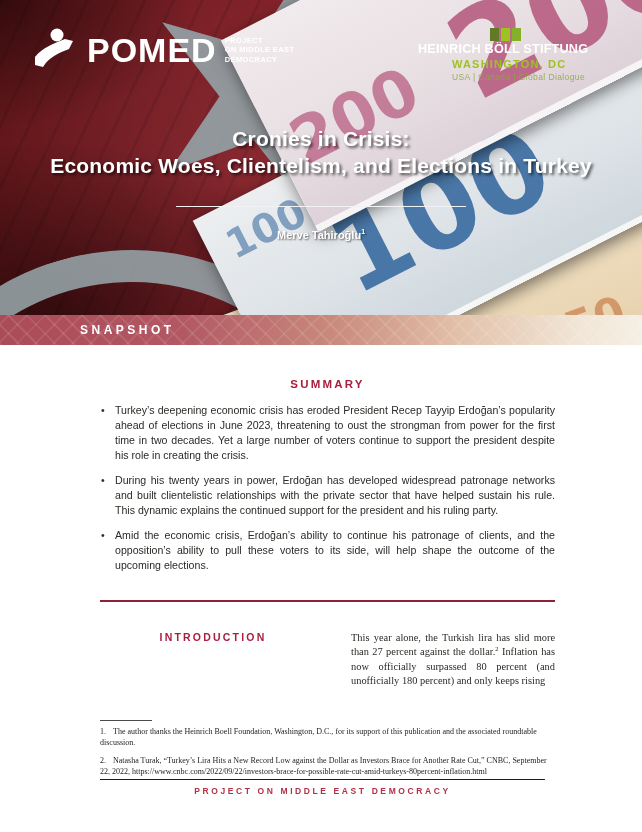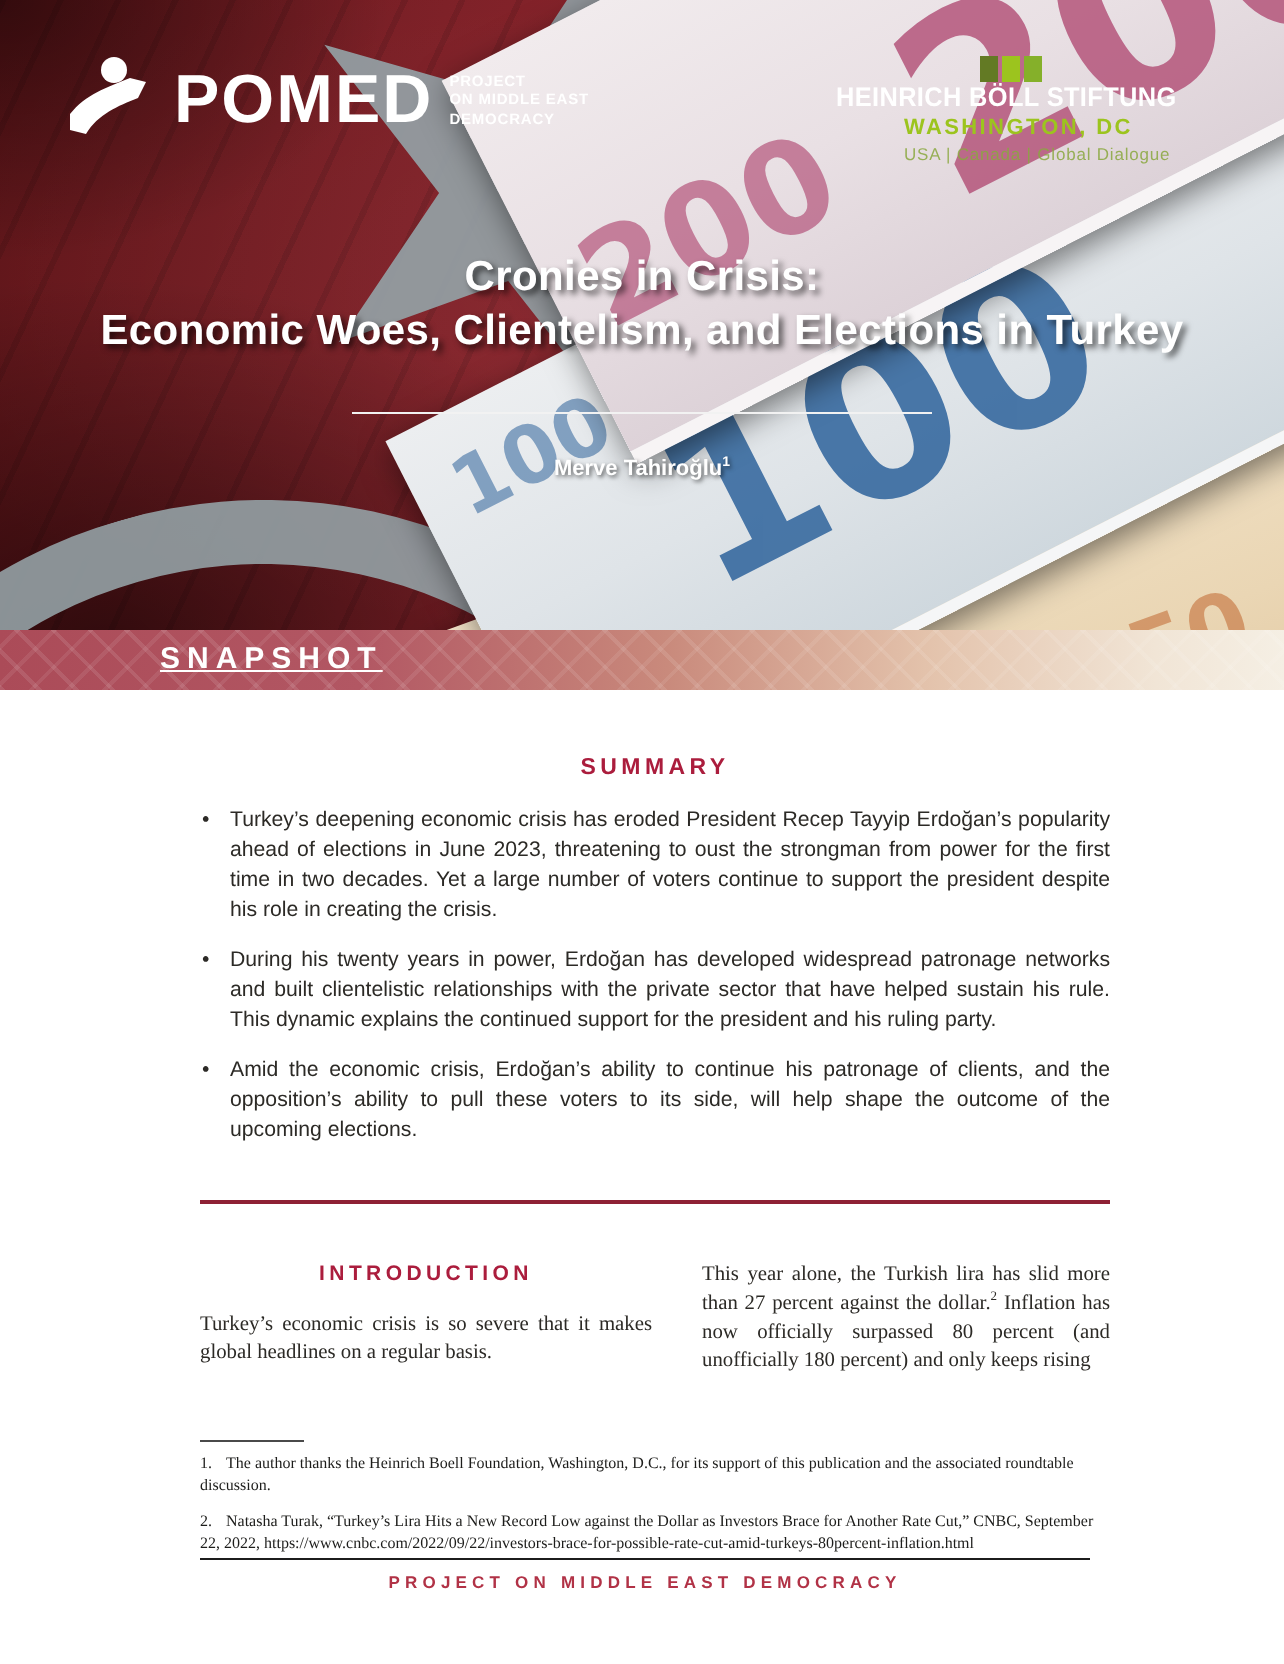--- a/index.html
+++ b/index.html
@@ -76,26 +76,25 @@
   .title-wrap { position:absolute; left:0; right:0; top:126px; z-index:11; text-align:center; color:#fff; }
   .title-line { font-size:21px; font-weight:bold; letter-spacing:.2px; line-height:1.28; text-shadow:2px 2px 3px rgba(0,0,0,.65); }
   .title-rule { width:290px; height:1px; background:#f2f2f2; margin:26px auto 0; }
   .author { margin-top:21px; font-size:11px; font-weight:bold; text-shadow:1px 1px 2px rgba(0,0,0,.6); }
   .author sup { font-size:7px; }
   .pubdate { margin-top:8px; font-size:11px; font-weight:bold; text-shadow:1px 1px 2px rgba(0,0,0,.6); }
 
   
   .band {
     width:642px; height:30px; line-height:30px; padding-left:80px;
-    color:#fff; font-size:15px; font-weight:bold; letter-spacing:3.5px;
+    color:#fff; font-size:12px; font-weight:bold; letter-spacing:3.5px;
     background:
       repeating-linear-gradient(45deg, rgba(255,255,255,.10) 0 2px, transparent 2px 13px),
       repeating-linear-gradient(-45deg, rgba(255,255,255,.08) 0 2px, transparent 2px 13px),
       linear-gradient(90deg,#ab4b58 0%,#b25763 28%,#c98a7c 52%,#e3c2ab 72%,#f1e5d6 90%,#f5efe4 100%);
-    text-decoration: underline;
   }
 
   
   .content { padding:0 87px 0 100px; color:#2c2a26; }
   .sec-heading {
     text-align:center; color:#ab1d3d; font-size:11.5px; font-weight:bold; letter-spacing:2.2px;
   }
   .summary-heading { margin-top:33px; }
   .bullets { margin-top:13px; display:flex; flex-direction:column; gap:10px; }
   .bullet { display:flex; font-size:10.6px; line-height:1.42; }
@@ -199,21 +198,20 @@
         <span class="dot"></span>
         <span class="btext">Amid the economic crisis, Erdoğan’s ability to continue his patronage of clients, and the opposition’s ability to pull these voters to its side, will help shape the outcome of the upcoming elections.</span>
       </div>
     </div>
 
     <div class="divider"></div>
 
     <div class="cols">
       <div class="col-left">
         <div class="sec-heading intro-heading">INTRODUCTION</div>
-        <p class="serif-p">Turkey’s economic crisis is so severe that it makes global headlines on a regular basis.</p>
       </div>
       <div class="col-right">
         <p class="serif-p"><span>This year alone, the Turkish lira has slid more than 27 percent against the dollar.</span><sup>2</sup><span> Inflation has now officially surpassed 80 percent (and unofficially 180 percent) and only keeps rising</span></p>
       </div>
     </div>
 
     <div class="footnotes">
       <div class="fn-rule"></div>
       <div class="fn">
         <span class="num">1.</span><span>The author thanks the Heinrich Boell Foundation, Washington, D.C., for its support of this publication and the associated roundtable discussion.</span>

